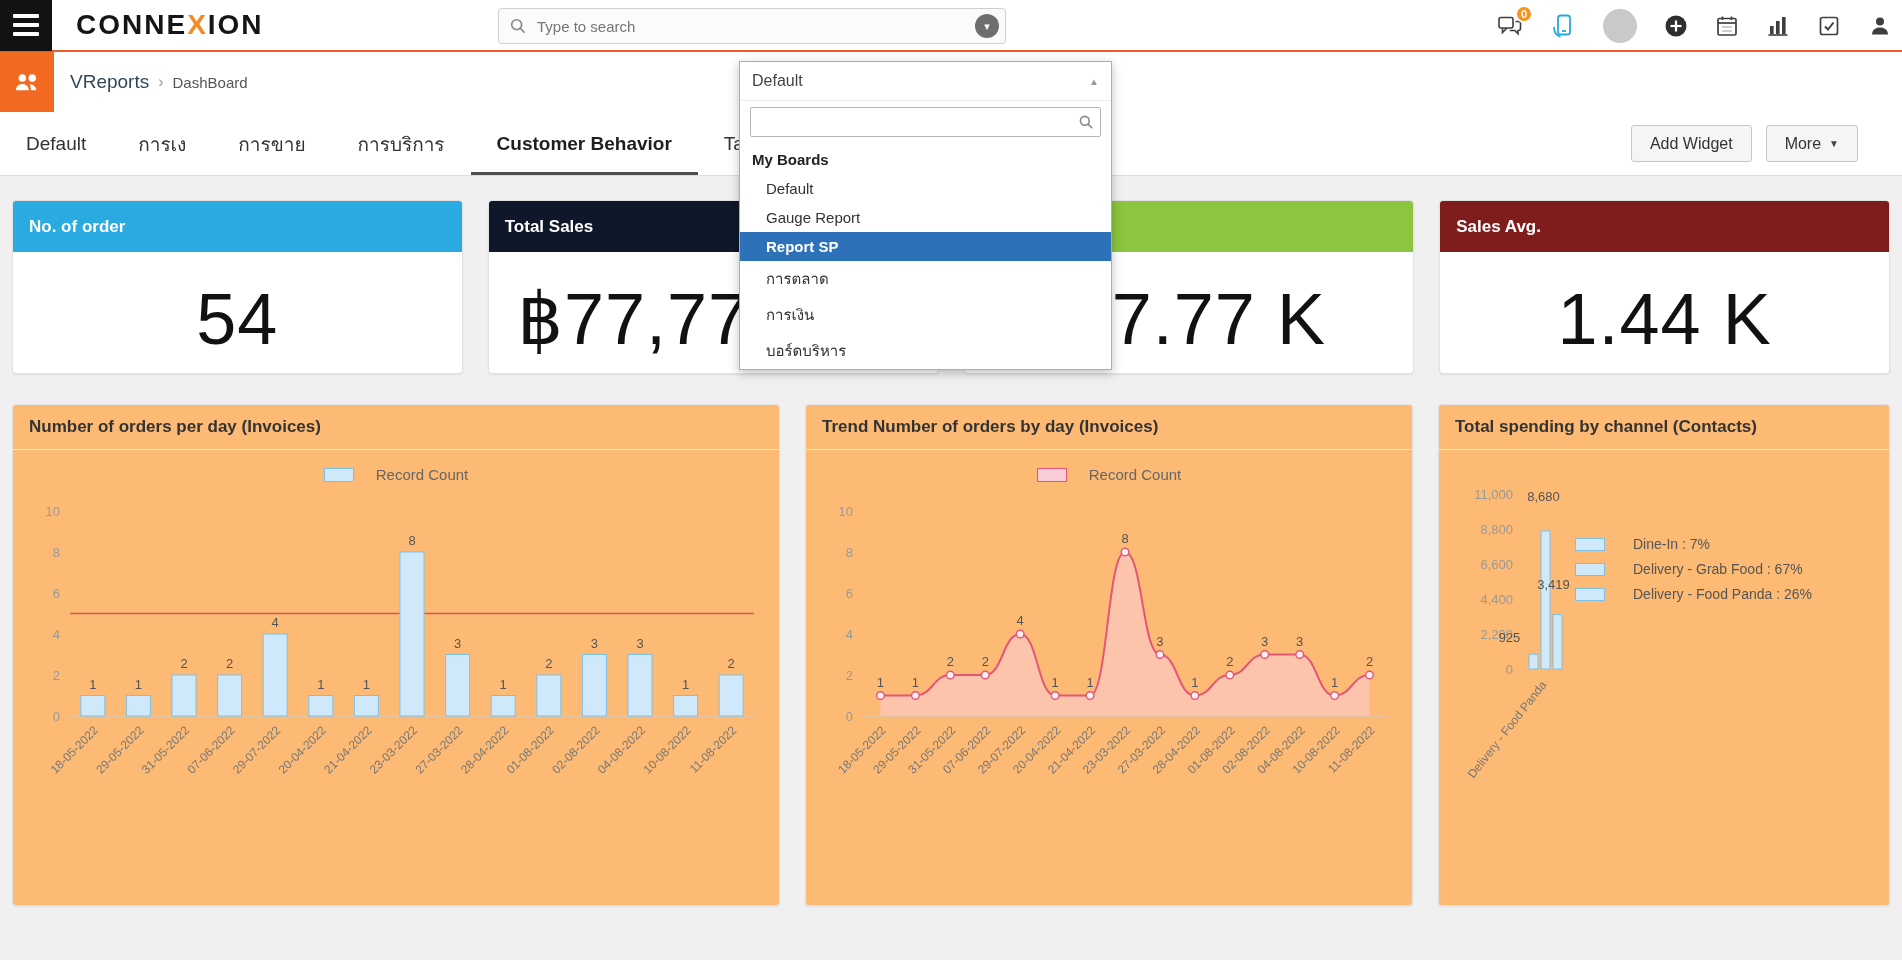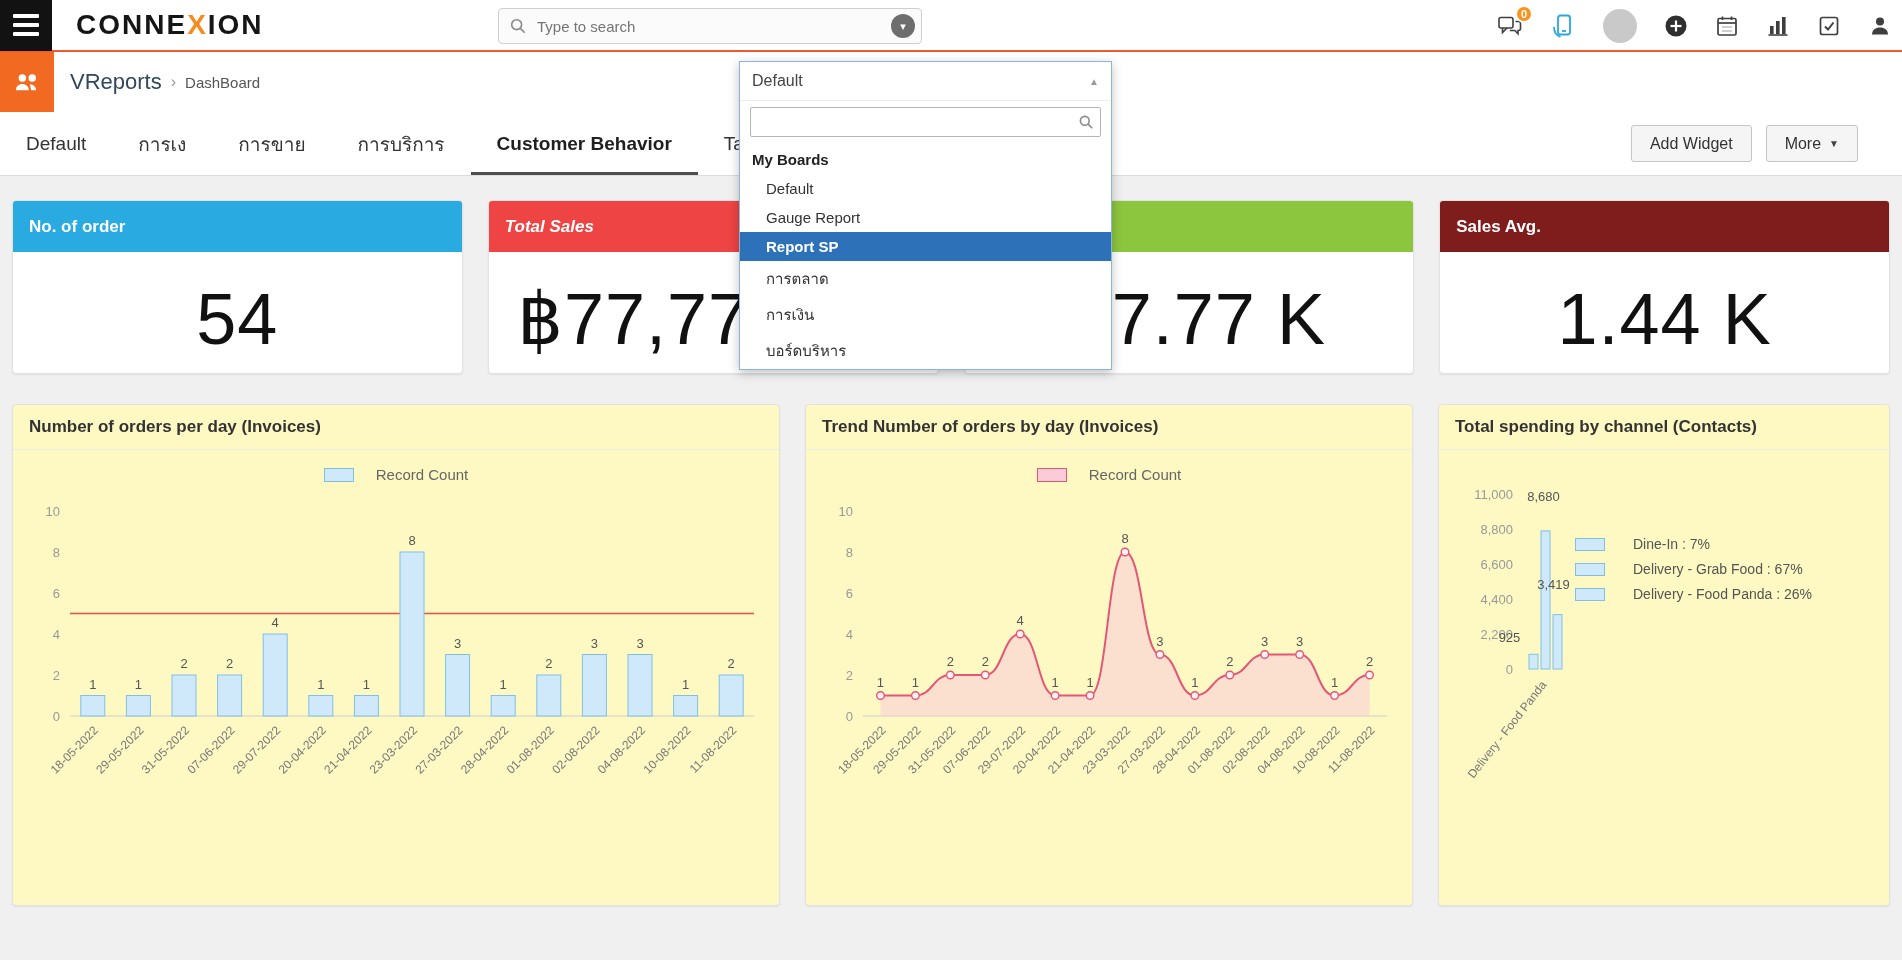--- a/index.html
+++ b/index.html
@@ -11,38 +11,38 @@
     color:#333;
   }
   
   .topbar { height:52px; background:#fff; border-bottom:2px solid #f0582e;
             display:flex; align-items:center; position:relative; }
   .hamburger { width:52px; height:52px; background:#121212; display:flex;
                flex-direction:column; justify-content:center; align-items:center; gap:5px; cursor:pointer; }
   .hamburger span { width:26px; height:4px; background:#fff; border-radius:1px; }
   .logo { margin-left:24px; font-size:28px; font-weight:800; letter-spacing:2px; color:#151515;text-align:right; }
   .logo .x { color:#f68b1f; }
-  .search-wrap { position:absolute; left:498px; top:8px; width:424px; height:36px;
+  .search-wrap { position:absolute; left:498px; top:8px; width:508px; height:36px;
                  background:#fbfbfb; border:1px solid #cfcfcf; border-radius:4px;
                  display:flex; align-items:center; padding:0 6px 0 10px; }
   .search-wrap input { flex:1; border:none; outline:none; background:transparent;
                        font-size:15px; color:#444; margin-left:8px; font-family:inherit; }
   .search-caret { width:24px; height:24px; border-radius:50%; background:#6e6e6e; color:#fff;
                   display:flex; align-items:center; justify-content:center; font-size:11px; cursor:pointer; }
   .topbar-icons { position:absolute; right:10px; top:0; height:52px;
                   display:flex; align-items:center; gap:27px; }
   .tb-icon { position:relative; display:flex; align-items:center; justify-content:center; cursor:pointer; }
   .badge { position:absolute; top:-9px; right:-10px; min-width:18px; height:18px; padding:0 4px;
            background:#f7941d; border:2px solid #fff; border-radius:10px; color:#fff;
            font-size:11px; font-weight:bold; display:flex; align-items:center; justify-content:center; }
   .avatar-circle { width:34px; height:34px; border-radius:50%; background:#c9c9c9; }
   
   .breadcrumb-row { height:60px; background:#fff; display:flex; align-items:center; }
   .bc-icon { width:54px; height:60px; background:#f26a21; display:flex; align-items:center; justify-content:center; }
-  .bc-app { margin-left:16px; font-size:22px; color:#33475b; }
+  .bc-app { margin-left:16px; font-size:19px; color:#33475b; }
   .bc-sep { margin:0 9px; color:#999; font-size:16px; }
   .bc-page { font-size:15px; color:#555; }
   
   .tabs-row { height:64px; background:#fff; border-bottom:1px solid #dcdcdc;
               display:flex; align-items:stretch; }
   .tabs { display:flex; align-items:stretch; }
   .tab { padding:0 26px; display:flex; align-items:center; font-size:19px; color:#333; cursor:pointer; }
   .tab.active { font-weight:700; color:#1f1f1f; box-shadow:inset 0 -3px 0 #4d4d4d; }
   .tab-actions { margin-left:auto; margin-right:44px; display:flex; align-items:center; gap:14px; }
   .btn { height:37px; padding:0 18px; background:#f5f5f5; border:1px solid #c6c6c6; border-radius:3px;
@@ -53,21 +53,21 @@
   .kpi-card { flex:1; height:174px; background:#fff; border:1px solid #e2e2e2; border-radius:4px;
               overflow:hidden; box-shadow:0 1px 2px rgba(0,0,0,.07); }
   .kpi-header { height:51px; display:flex; align-items:center; padding:0 16px;
                 color:#fff; font-weight:700; font-size:17px; }
   .kpi-value { height:133px; display:flex; align-items:center; justify-content:center;
                font-size:72px; color:#111; letter-spacing:1px; }
   .kpi-value.shift-left  { transform:translateX(-80px); }
   .kpi-value.shift-right { transform:translateX(30px); }
   
   .charts-row { padding:30px 12px 0; display:flex; gap:25px; align-items:flex-start; }
-  .chart-card { background:#fef9c3; border:1px solid #e2e2e2; border-radius:4px; height:502px;
+  .chart-card { background:#fdba74; border:1px solid #e2e2e2; border-radius:4px; height:502px;
                 box-shadow:0 1px 2px rgba(0,0,0,.07); }
   .chart-card.a { width:768px; }
   .chart-card.b { width:608px; }
   .chart-card.c { flex:1; }
   .chart-title { padding:12px 16px; font-size:17px; font-weight:700; color:#333;
                  border-bottom:1px solid #ececec; }
   .chart-body { position:relative; padding:4px 8px; }
   .legend { display:flex; justify-content:center; align-items:center; gap:22px;
             margin:12px 0 6px; font-size:15px; color:#666; }
   .swatch { width:30px; height:14px; }
@@ -206,21 +206,21 @@
     </button>
   </div>
 </div>
 
 <div class="kpi-row">
   <div class="kpi-card">
     <div class="kpi-header" style="background: rgb(41, 171, 226);">No. of order</div>
     <div class="kpi-value">54</div>
   </div>
   <div class="kpi-card">
-    <div class="kpi-header" style="background: #ef4444; font-style: italic;">Total Sales</div>
+    <div class="kpi-header" style="background: #0f172a;">Total Sales</div>
     <div class="kpi-value shift-left">฿77,77</div>
   </div>
   <div class="kpi-card">
     <div class="kpi-header" style="background: rgb(140, 198, 62);"></div>
     <div class="kpi-value shift-right">7.77 K</div>
   </div>
   <div class="kpi-card">
     <div class="kpi-header" style="background: #7f1d1d;">Sales Avg.</div>
     <div class="kpi-value">1.44 K</div>
   </div>

